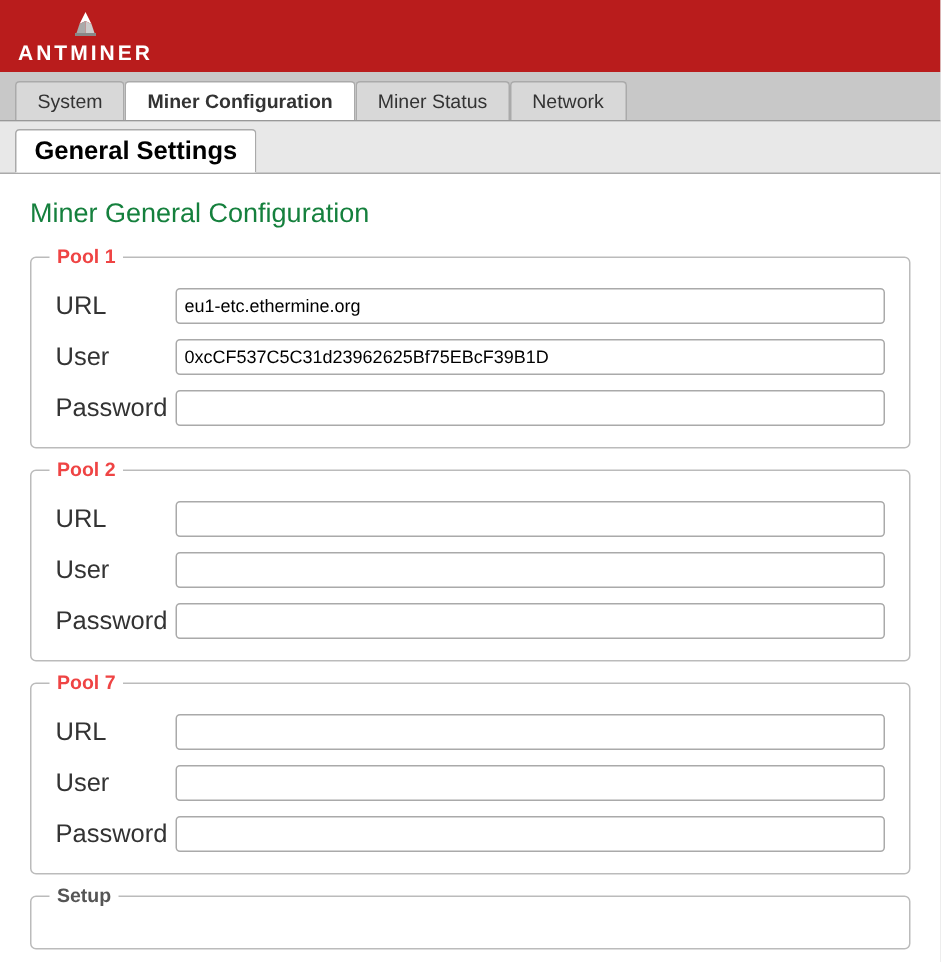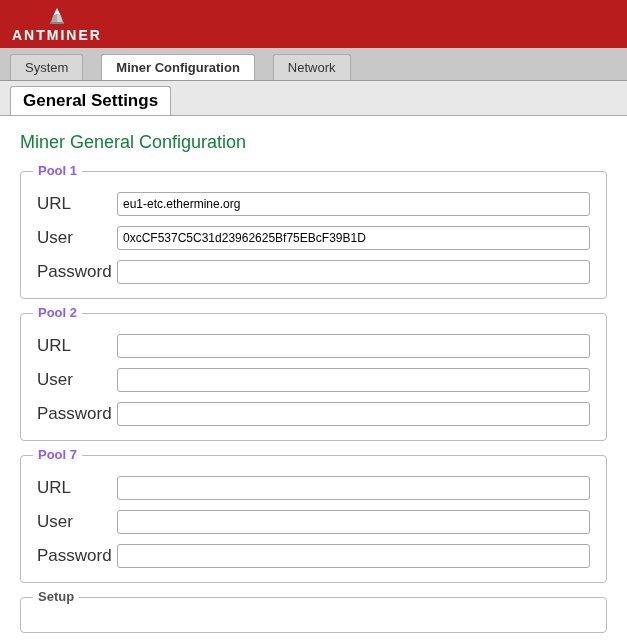--- a/index.html
+++ b/index.html
@@ -34,21 +34,21 @@
       margin-bottom: 1px;
     }
 
     
     .tabs-bar {
       background: #c8c8c8;
       display: flex;
       align-items: flex-end;
       padding: 6px 10px 0 10px;
       border-bottom: 1px solid #999;
-      gap: 18px;
+      gap: 0;
     }
     .tab {
       padding: 5px 14px;
       background: #d8d8d8;
       border: 1px solid #aaa;
       border-bottom: none;
       cursor: pointer;
       font-size: 13px;
       color: #333;
       border-radius: 3px 3px 0 0;
@@ -103,21 +103,21 @@
       position: relative;
     }
     .pool-legend {
       position: absolute;
       top: -9px;
       left: 12px;
       background: white;
       padding: 0 5px;
       font-weight: bold;
       font-size: 13px;
-      color: #8b5cf6;
+      color: #ef4444;
     }
 
     .field-row {
       display: flex;
       align-items: center;
       margin-top: 10px;
     }
     .field-label {
       width: 80px;
       color: #333;
@@ -165,20 +165,21 @@
       <polygon points="14,8 10,6 10,14 16,14" fill="#ccc"></polygon>
       <rect x="3" y="14" width="14" height="2" fill="#888"></rect>
     </svg>
     <span>ANTMINER</span>
   </div>
 </div>
 
 <div class="tabs-bar">
   <div class="tab">System</div>
   <div class="tab active">Miner Configuration</div>
+  <div class="tab">Miner Status</div>
   <div class="tab">Network</div>
 </div>
 
 <div class="sub-tabs-bar">
   <div class="sub-tab active">General Settings</div>
 </div>
 
 <div class="main-content">
   <div class="page-title">Miner General Configuration</div>
 

